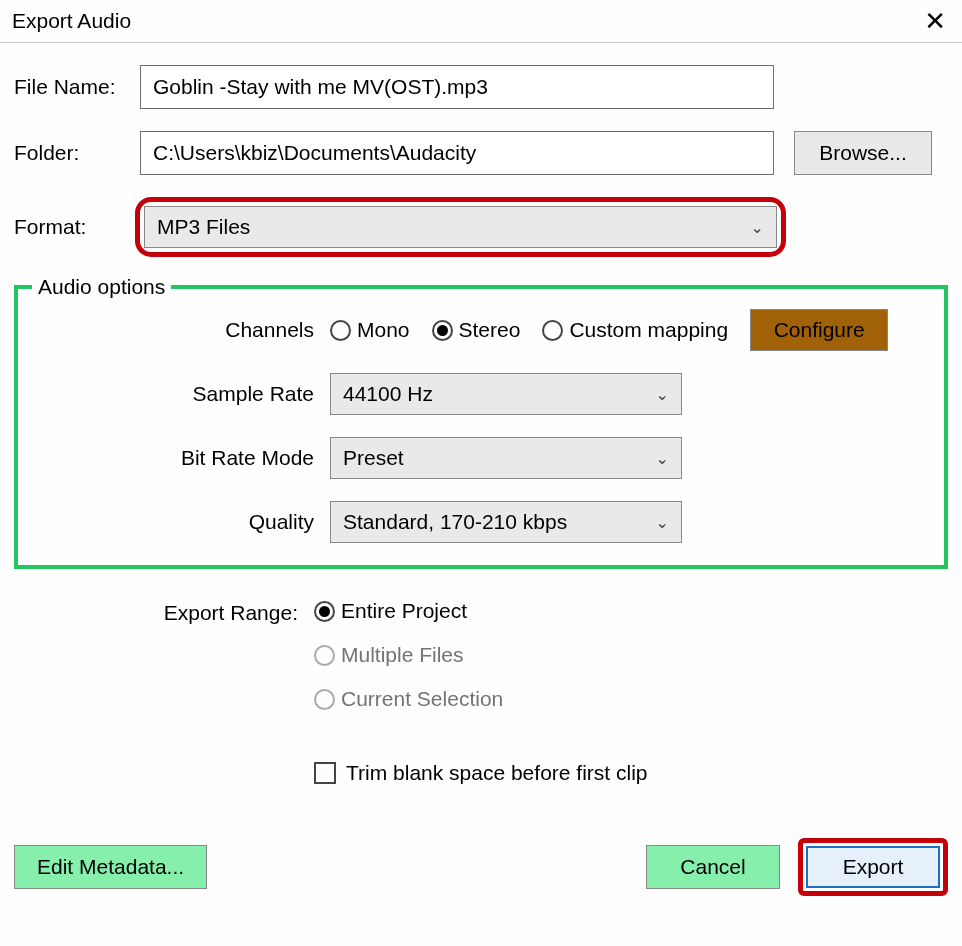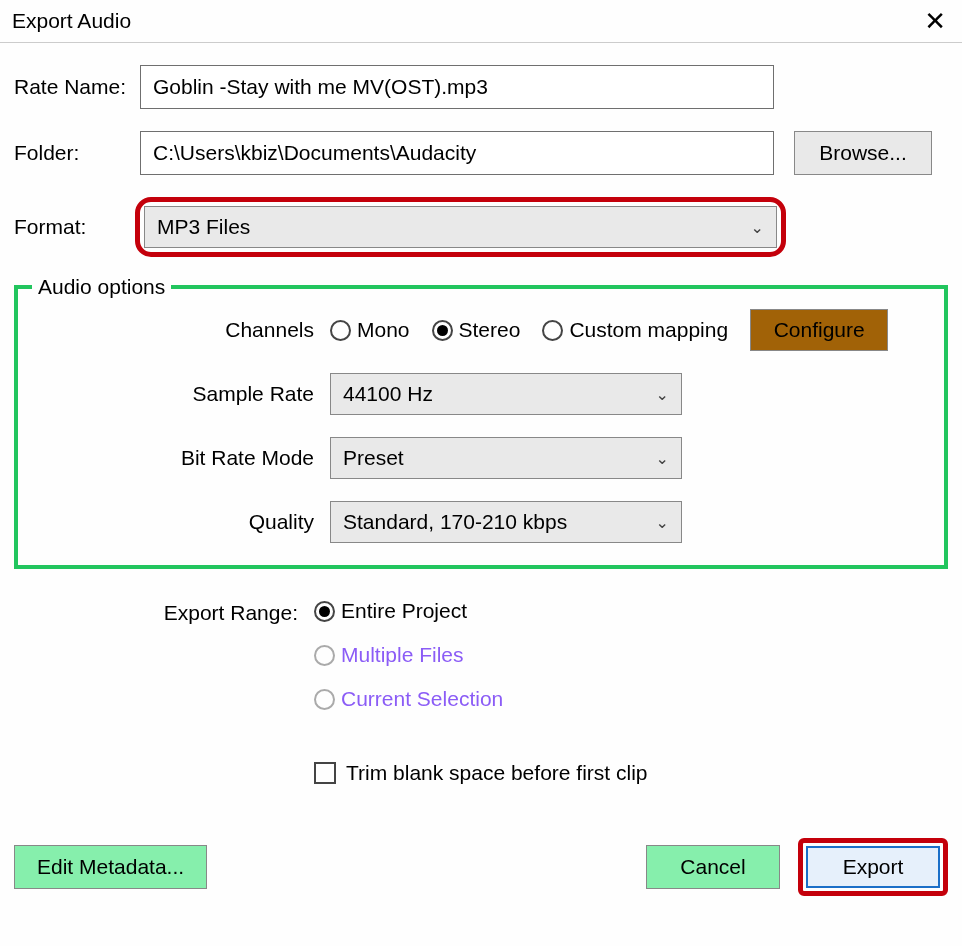--- a/index.html
+++ b/index.html
@@ -230,35 +230,35 @@
       width: 134px;
       background: #e6f0fb;
       border: 2px solid #1b6fc8;
       font-size: 21px;
       cursor: pointer;
     }
     .cancel-btn {
       width: 134px;
     }
     .gray-text {
-      color: #8b5cf6;
+      color: #737373;
     }
   </style>
 </head>
 <body>
 
 <div class="titlebar">
   <span>Export Audio</span>
   <span class="close-x">✕</span>
 </div>
 
 <div class="content">
 
   <div class="row">
-    <span class="label">Rate Name:</span>
+    <span class="label">File Name:</span>
     <input class="text-input filename-input" value="Goblin -Stay with me MV(OST).mp3" style="">
   </div>
 
   <div class="row">
     <span class="label">Folder:</span>
     <input class="text-input folder-input" value="C:\Users\kbiz\Documents\Audacity" style="">
     <button class="browse-btn">Browse...</button>
   </div>
 
   <div class="format-row">

